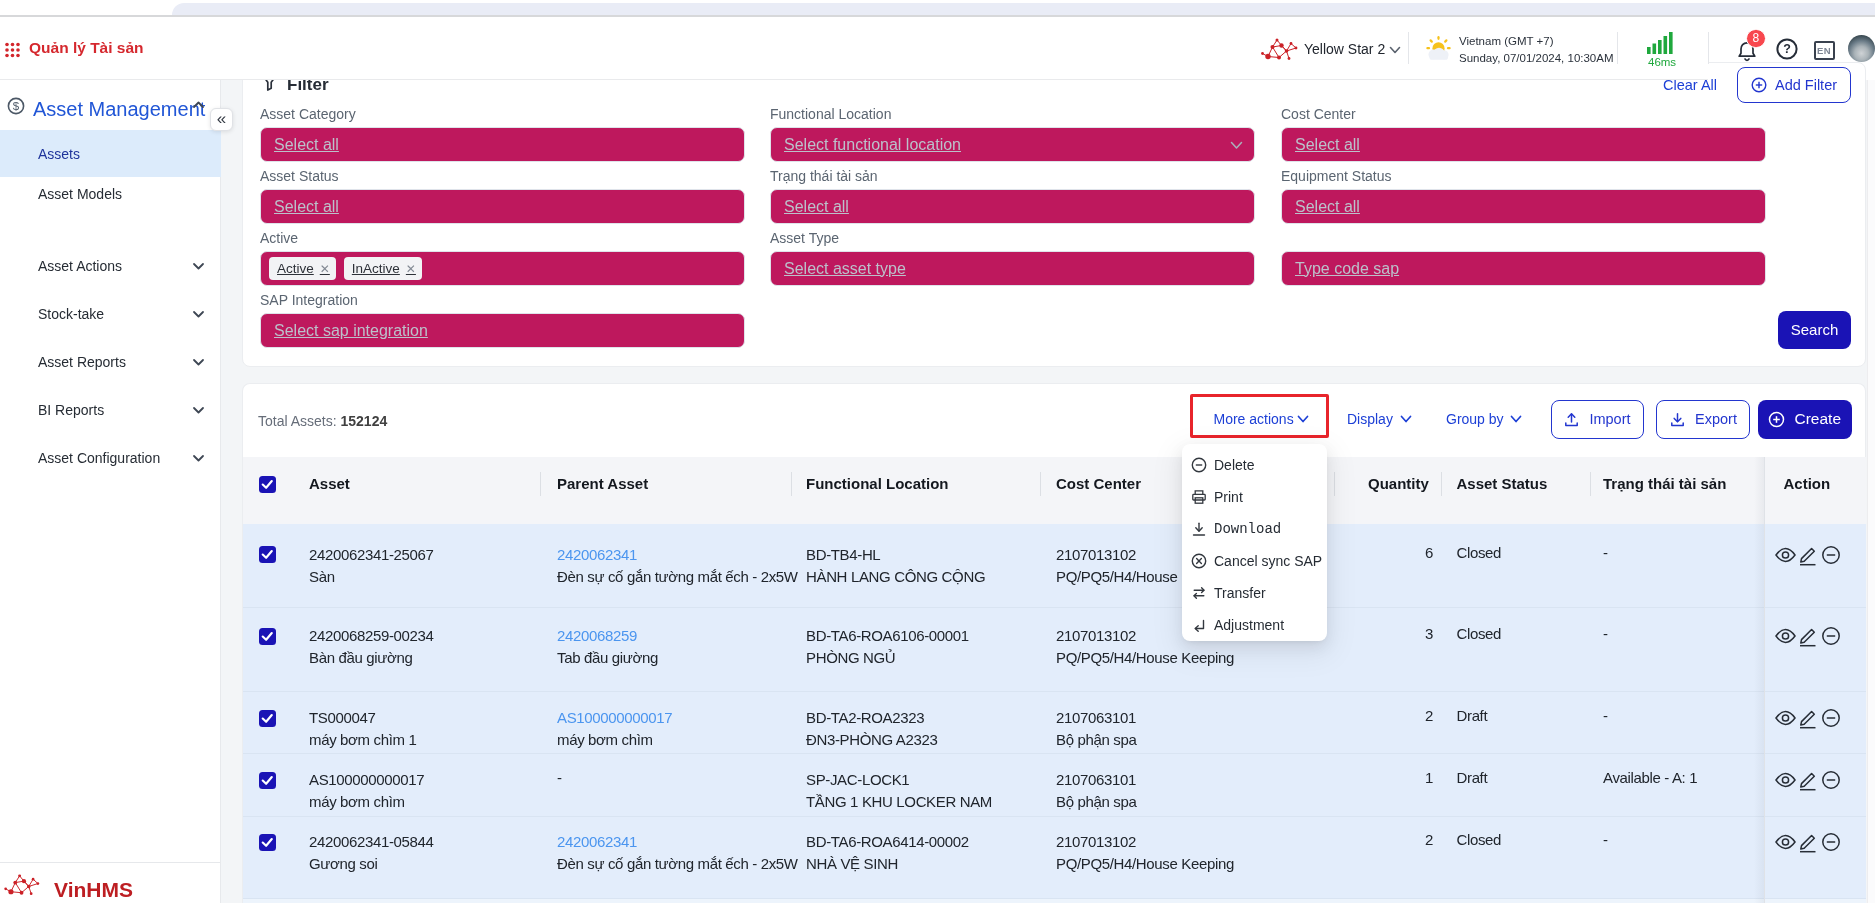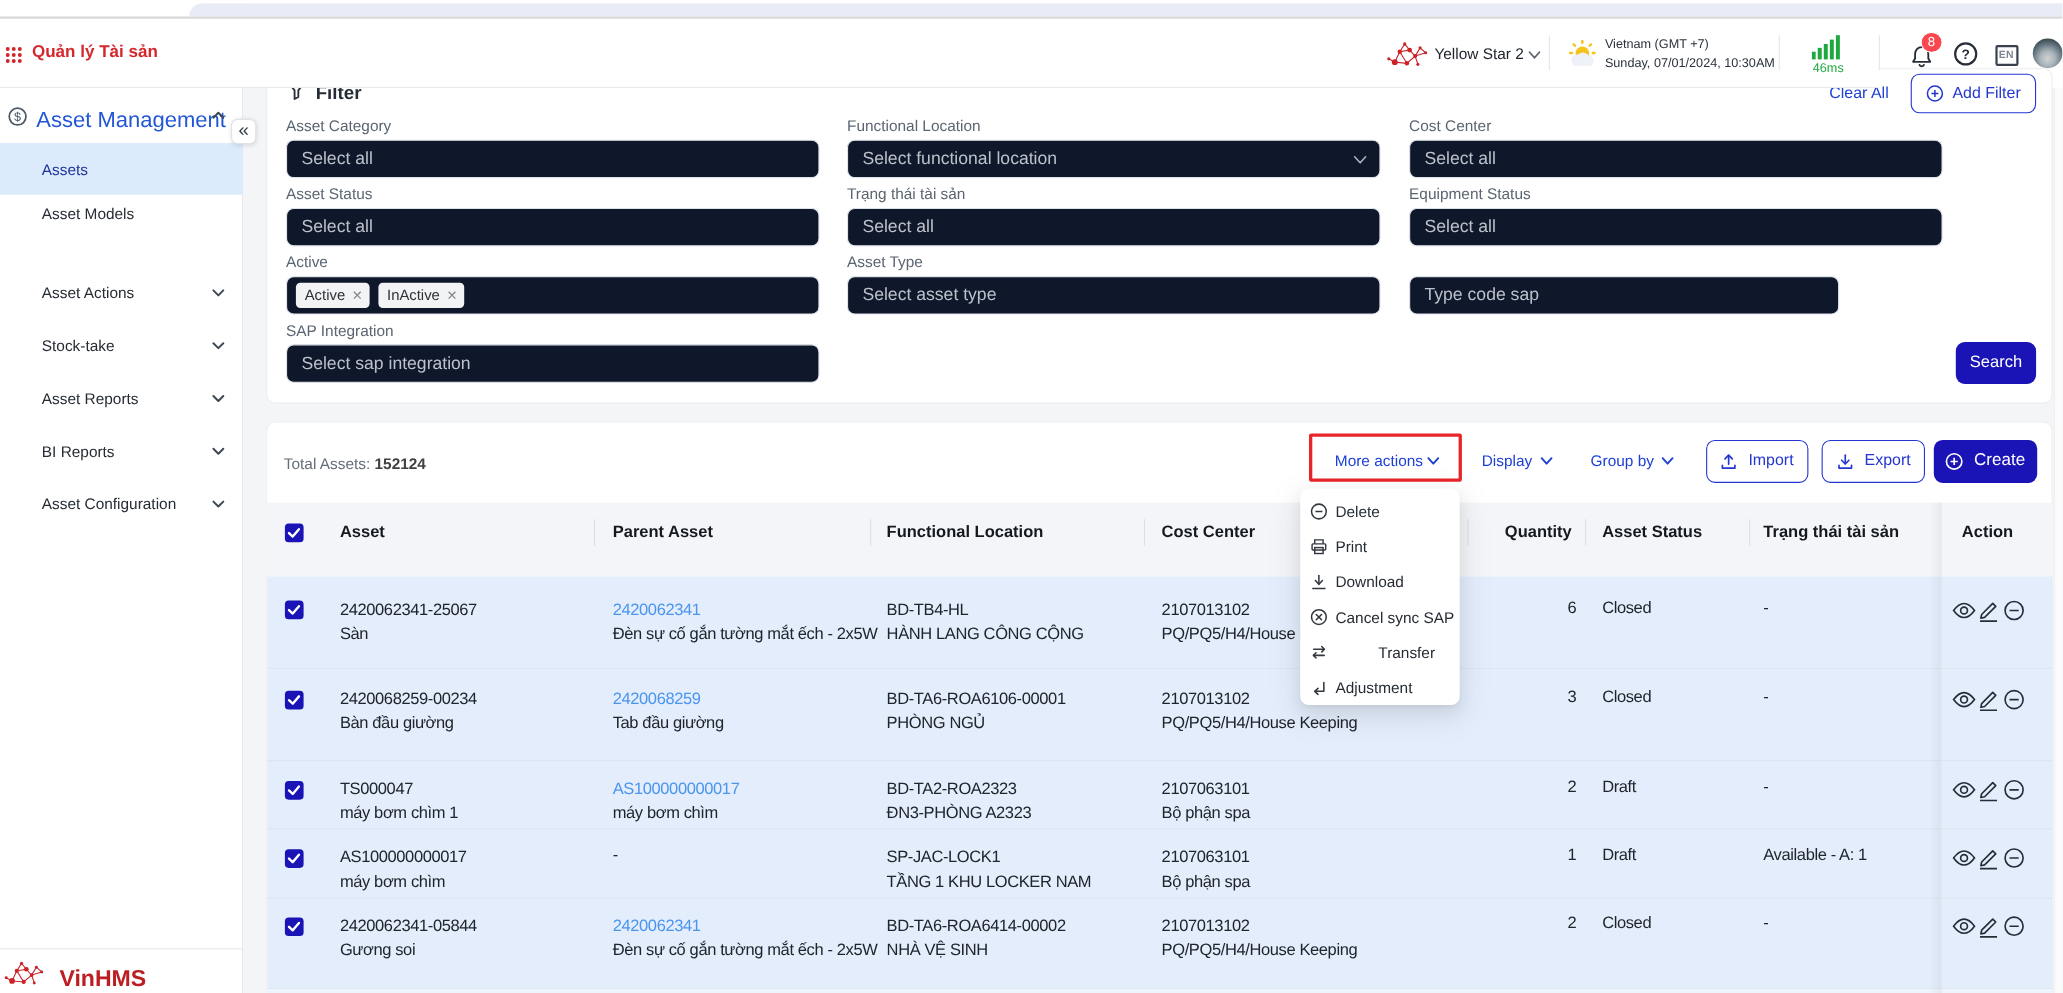--- a/index.html
+++ b/index.html
@@ -1,20 +1,20 @@
 <!DOCTYPE html>
 <html><head>
 <meta charset="utf-8">
 <style>
   * { margin:0; padding:0; box-sizing:border-box; }
   html,body { width:1875px; height:903px; overflow:hidden; }
   body { font-family:"Liberation Sans", sans-serif; background:#fff; position:relative; }
   .abs { position:absolute; }
   .lbl { position:absolute; font-size:14px; color:#5b6571; line-height:14px; white-space:nowrap; }
-  .inp { position:absolute; height:35px; background:#0f172a; border:1px solid #dfe3ea; border-radius:7px; display:flex; align-items:center; padding-left:13px; font-size:16px; color:#bcc1cb; }
+  .inp { position:absolute; height:35px; background:#be185d; border:1px solid #dfe3ea; border-radius:7px; display:flex; align-items:center; padding-left:13px; font-size:16px; color:#bcc1cb;text-decoration:underline; }
   .blubtn { position:absolute; background:#fff; border:1.5px solid #2336cf; border-radius:8px; display:flex; align-items:center; justify-content:center; color:#2336cf; font-size:14.5px; white-space:nowrap; }
   .fillbtn { position:absolute; background:#1a13b5; border-radius:8px; display:flex; align-items:center; justify-content:center; color:#fff; font-size:14.5px; white-space:nowrap; }
   .toolink { position:absolute; color:#1d40d6; font-size:14px; line-height:15px; white-space:nowrap; }
   .cb { position:absolute; width:16.5px; height:16.5px; background:#1a13b5; border-radius:3.5px; }
   .cb svg { position:absolute; left:0; top:0; }
   .hdrcell { position:absolute; font-size:15px; font-weight:bold; color:#14181f; line-height:18px; white-space:nowrap; }
   .cell { position:absolute; font-size:15px; letter-spacing:-0.35px; color:#20252c; line-height:18px; white-space:nowrap; }
   .link { color:#4b95ef; }
   .sep { position:absolute; width:1px; height:24px; background:#dcdfe4; top:472px; }
   .mi { position:absolute; font-size:14px; color:#262c34; line-height:16px; white-space:nowrap; }
@@ -212,21 +212,21 @@
   <div class="inp" style="left:1281px;top:189px;width:485px;">Select all</div>
 
   <div class="lbl" style="left:260px;top:231px;">Active</div>
   <div class="lbl" style="left:770px;top:231px;">Asset Type</div>
   <div class="lbl" style="left:1281px;top:231px;margin-top:32px;">SAP Asset Code</div>
   <div class="inp" style="left:260px;top:251px;width:485px;padding-left:8px;color:#2d3138;">
     <span style="display:inline-flex;align-items:center;background:#f2f3f5;border-radius:4px;height:23px;padding:0 6px 0 8px;font-size:13.5px;">Active <span style="color:#818892;font-size:12px;margin-left:6px;">✕</span></span>
     <span style="display:inline-flex;align-items:center;background:#f2f3f5;border-radius:4px;height:23px;padding:0 6px 0 8px;font-size:13.5px;margin-left:8px;">InActive <span style="color:#818892;font-size:12px;margin-left:6px;">✕</span></span>
   </div>
   <div class="inp" style="left:770px;top:251px;width:485px;">Select asset type</div>
-  <div class="inp" style="left:1281px;top:251px;width:391px;">Type code sap</div>
+  <div class="inp" style="left:1281px;top:251px;width:485px;">Type code sap</div>
 
   <div class="lbl" style="left:260px;top:293px;">SAP Integration</div>
   <div class="inp" style="left:260px;top:313px;width:485px;">Select sap integration</div>
 
   <div class="fillbtn" style="left:1778px;top:310.5px;width:73px;height:38.5px;font-size:15px;">Search</div>
 </div>
 
 <div class="abs" style="left:242px;top:383px;width:1624px;height:520px;background:#fff;border:1px solid #ebedf0;border-top-left-radius:8px;border-top-right-radius:8px;border-bottom:none;z-index:2;"></div>
 
 <div class="abs" style="z-index:3;">
@@ -455,38 +455,38 @@
       </g>
     </svg>
   <div class="mi" style="left:1214px;top:489px;">Print</div>
   <svg class="abs" style="left:1191px;top:520.5px" width="16" height="16" viewBox="0 0 16 16">
       <g fill="none" stroke="#33383f" stroke-width="1.4" stroke-linecap="round" stroke-linejoin="round">
         <line x1="2.5" y1="14" x2="13.5" y2="14"></line>
         <line x1="8" y1="2.2" x2="8" y2="9.8"></line>
         <polyline points="4.8,6.8 8,10.2 11.2,6.8"></polyline>
       </g>
     </svg>
-  <div class="mi" style="left:1214px;top:521px;">Download</div>
+  <div class="mi" style="left:1214px;top:521px;font-family:Liberation Mono, monospace;">Download</div>
   <svg class="abs" style="left:1191px;top:552.5px" width="16" height="16" viewBox="0 0 16 16">
       <g fill="none" stroke="#33383f" stroke-width="1.4" stroke-linecap="round">
         <circle cx="8" cy="8" r="6.7"></circle>
         <line x1="5.6" y1="5.6" x2="10.4" y2="10.4"></line>
         <line x1="10.4" y1="5.6" x2="5.6" y2="10.4"></line>
       </g>
     </svg>
   <div class="mi" style="left:1214px;top:553px;">Cancel sync SAP</div>
   <svg class="abs" style="left:1191px;top:584.5px" width="16" height="16" viewBox="0 0 16 16">
       <g fill="none" stroke="#33383f" stroke-width="1.4" stroke-linecap="round" stroke-linejoin="round">
         <polyline points="3.2,5.2 12.8,5.2"></polyline>
         <polyline points="10.6,2.8 13,5.2 10.6,7.6"></polyline>
         <polyline points="12.8,10.8 3.2,10.8"></polyline>
         <polyline points="5.4,8.4 3,10.8 5.4,13.2"></polyline>
       </g>
     </svg>
-  <div class="mi" style="left:1214px;top:585px;margin-left:39px;">Transfer</div>
+  <div class="mi" style="left:1214px;top:585px;">Transfer</div>
   <svg class="abs" style="left:1191px;top:616.5px" width="16" height="16" viewBox="0 0 16 16">
       <g fill="none" stroke="#33383f" stroke-width="1.4" stroke-linecap="round" stroke-linejoin="round">
         <polyline points="12.5,3.5 12.5,11.5 4.5,11.5"></polyline>
         <polyline points="7.2,8.8 4.2,11.5 7.2,14.2"></polyline>
       </g>
     </svg>
   <div class="mi" style="left:1214px;top:617px;">Adjustment</div>
 </div>
 
 <div class="abs" style="left:1867px;top:80px;width:8px;height:823px;background:#fbfbfc;border-left:1px solid #ededef;z-index:20;"></div>

